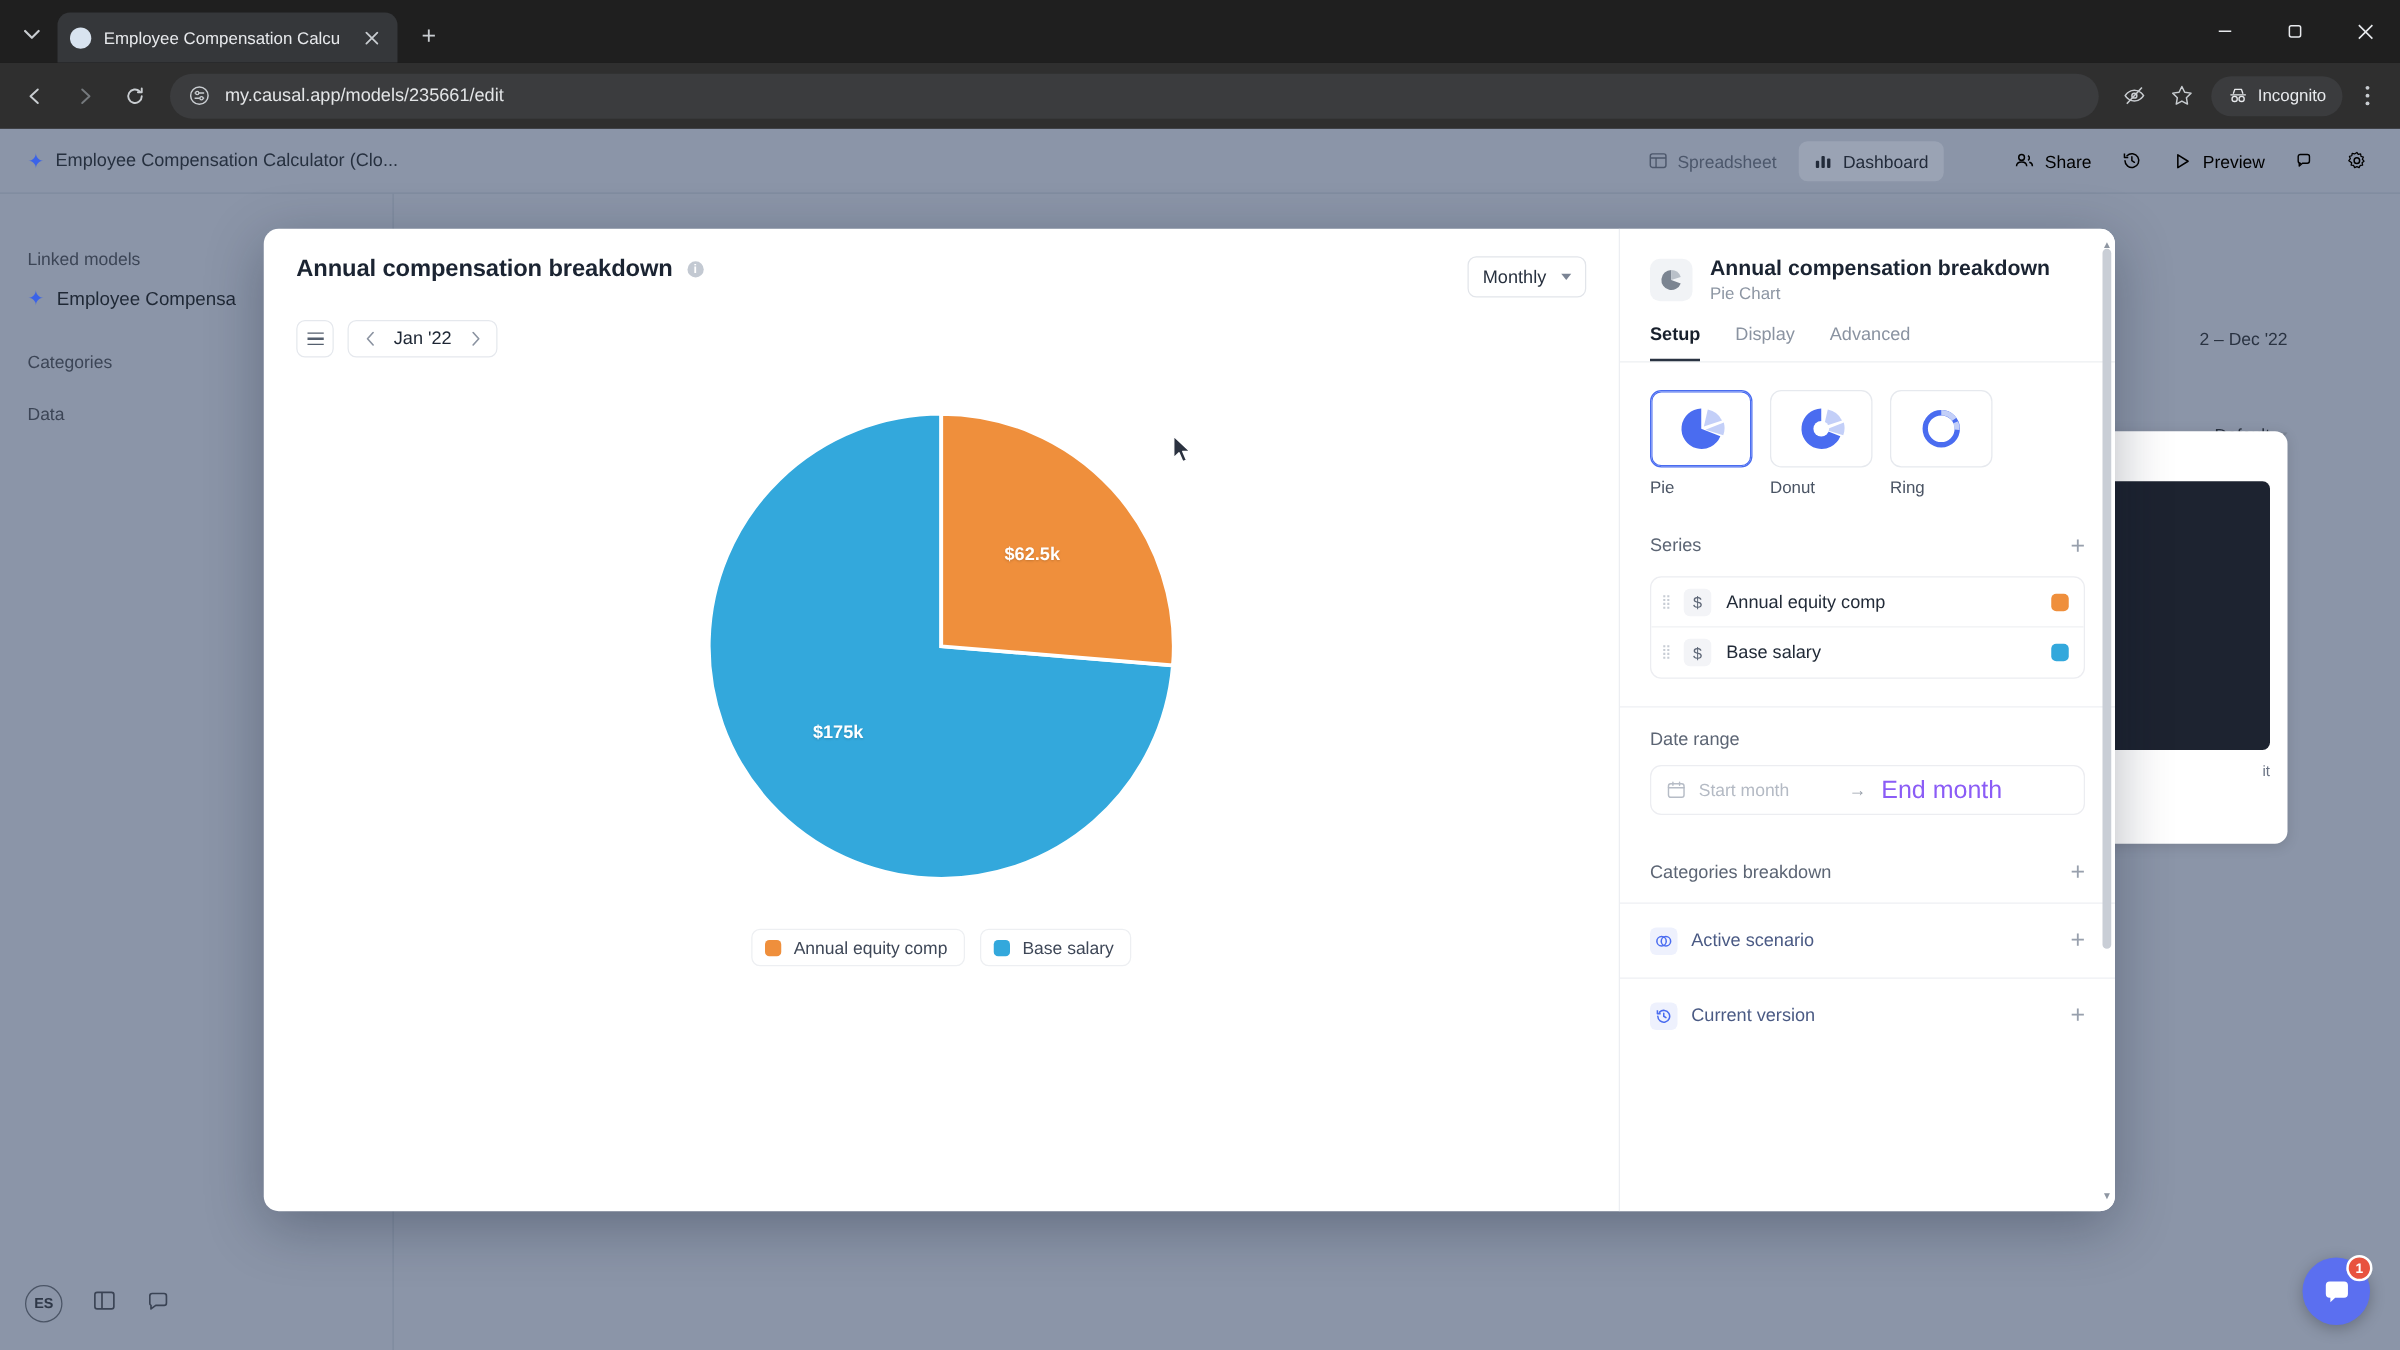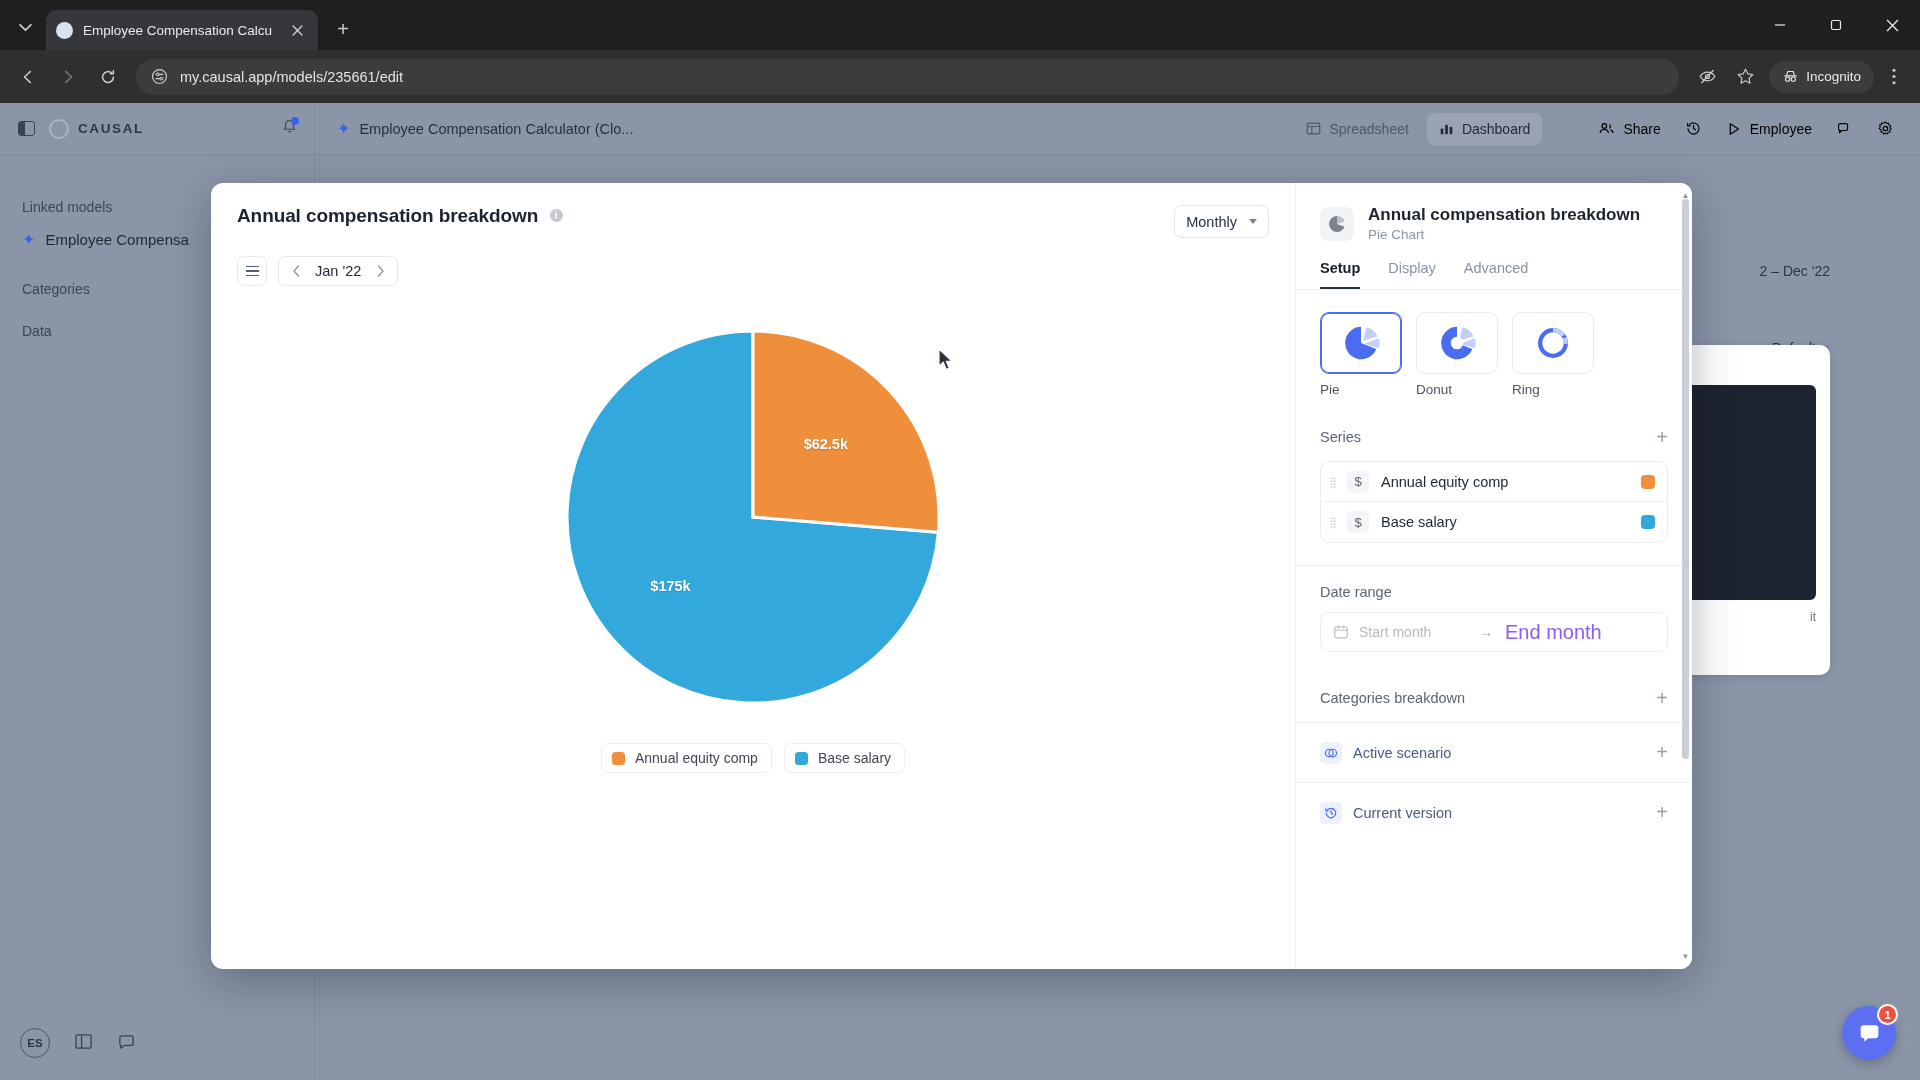--- a/index.html
+++ b/index.html
@@ -480,34 +480,20 @@
             <circle cx="2" cy="9" r="1.65" fill="currentColor"></circle>
             <circle cx="2" cy="15.6" r="1.65" fill="currentColor"></circle>
           </svg>
       </div>
     </div>
   </div>
 
   <div class="app">
 
     <div class="app-header">
-      <div class="ah-left">
-        <div class="panel-icon"></div>
-        <div class="brand">
-          <div class="brand-mark"></div>
-          <div class="brand-name">CAUSAL</div>
-        </div>
-        <div class="bell">
-          <svg width="17" height="17" viewBox="0 0 20 20">
-              <path d="M10 3a4.6 4.6 0 0 0-4.6 4.6v3.1L4 13.2h12l-1.4-2.5V7.6A4.6 4.6 0 0 0 10 3z" fill="none" stroke="currentColor" stroke-width="1.3" stroke-linejoin="round"></path>
-              <path d="M8.3 15.2a1.8 1.8 0 0 0 3.4 0" fill="none" stroke="currentColor" stroke-width="1.3"></path>
-            </svg>
-          <span class="bell-dot"></span>
-        </div>
-      </div>
 
       <div class="ah-mid">
         <div class="model-chip">
           <span class="spark">✦</span>
           <span class="model-title">Employee Compensation Calculator (Clo...</span>
         </div>
         <div class="view-switch">
           <div class="view-btn">
             <svg width="15" height="15" viewBox="0 0 18 18">
                 <rect x="1.5" y="2.5" width="15" height="13" rx="2" fill="none" stroke="currentColor" stroke-width="1.4"></rect>
@@ -539,21 +525,21 @@
           <svg width="17" height="17" viewBox="0 0 20 20">
               <path d="M3.5 10a6.5 6.5 0 1 0 1.9-4.6" fill="none" stroke="currentColor" stroke-width="1.4" stroke-linecap="round"></path>
               <path d="M3 3.4V7h3.6" fill="none" stroke="currentColor" stroke-width="1.4" stroke-linejoin="round"></path>
               <path d="M10 6.4V10l2.4 1.6" fill="none" stroke="currentColor" stroke-width="1.4" stroke-linecap="round"></path>
             </svg>
         </div>
         <div class="hbtn">
           <svg width="16" height="16" viewBox="0 0 18 18">
               <path d="M4.8 3.2 L14 9 L4.8 14.8 Z" fill="none" stroke="currentColor" stroke-width="1.4" stroke-linejoin="round"></path>
             </svg>
-          <span>Employee</span>
+          <span>Preview</span>
         </div>
         <div class="hbtn">
           <svg width="17" height="17" viewBox="0 0 20 20">
               <path d="M3 6.2a2 2 0 0 1 2-2h6.6a2 2 0 0 1 2 2v4.2a2 2 0 0 1-2 2H7l-3 2.6v-2.6H5a2 2 0 0 1-2-2z" fill="none" stroke="currentColor" stroke-width="1.35" stroke-linejoin="round"></path>
             </svg>
         </div>
         <div class="hbtn">
           <svg width="17" height="17" viewBox="0 0 20 20">
               <circle cx="10" cy="10" r="2.6" fill="none" stroke="currentColor" stroke-width="1.4"></circle>
               <path d="M10 2.3l1.3 1.9 2.2-.6.4 2.3 2.2.7-.9 2.1 1.5 1.8-1.8 1.5.5 2.2-2.3.3-1 2.1-2.1-1-2.1 1-1-2.1-2.3-.3.5-2.2L2.4 10l1.5-1.8-.9-2.1 2.2-.7.4-2.3 2.2.6z" fill="none" stroke="currentColor" stroke-width="1.2" stroke-linejoin="round"></path>

